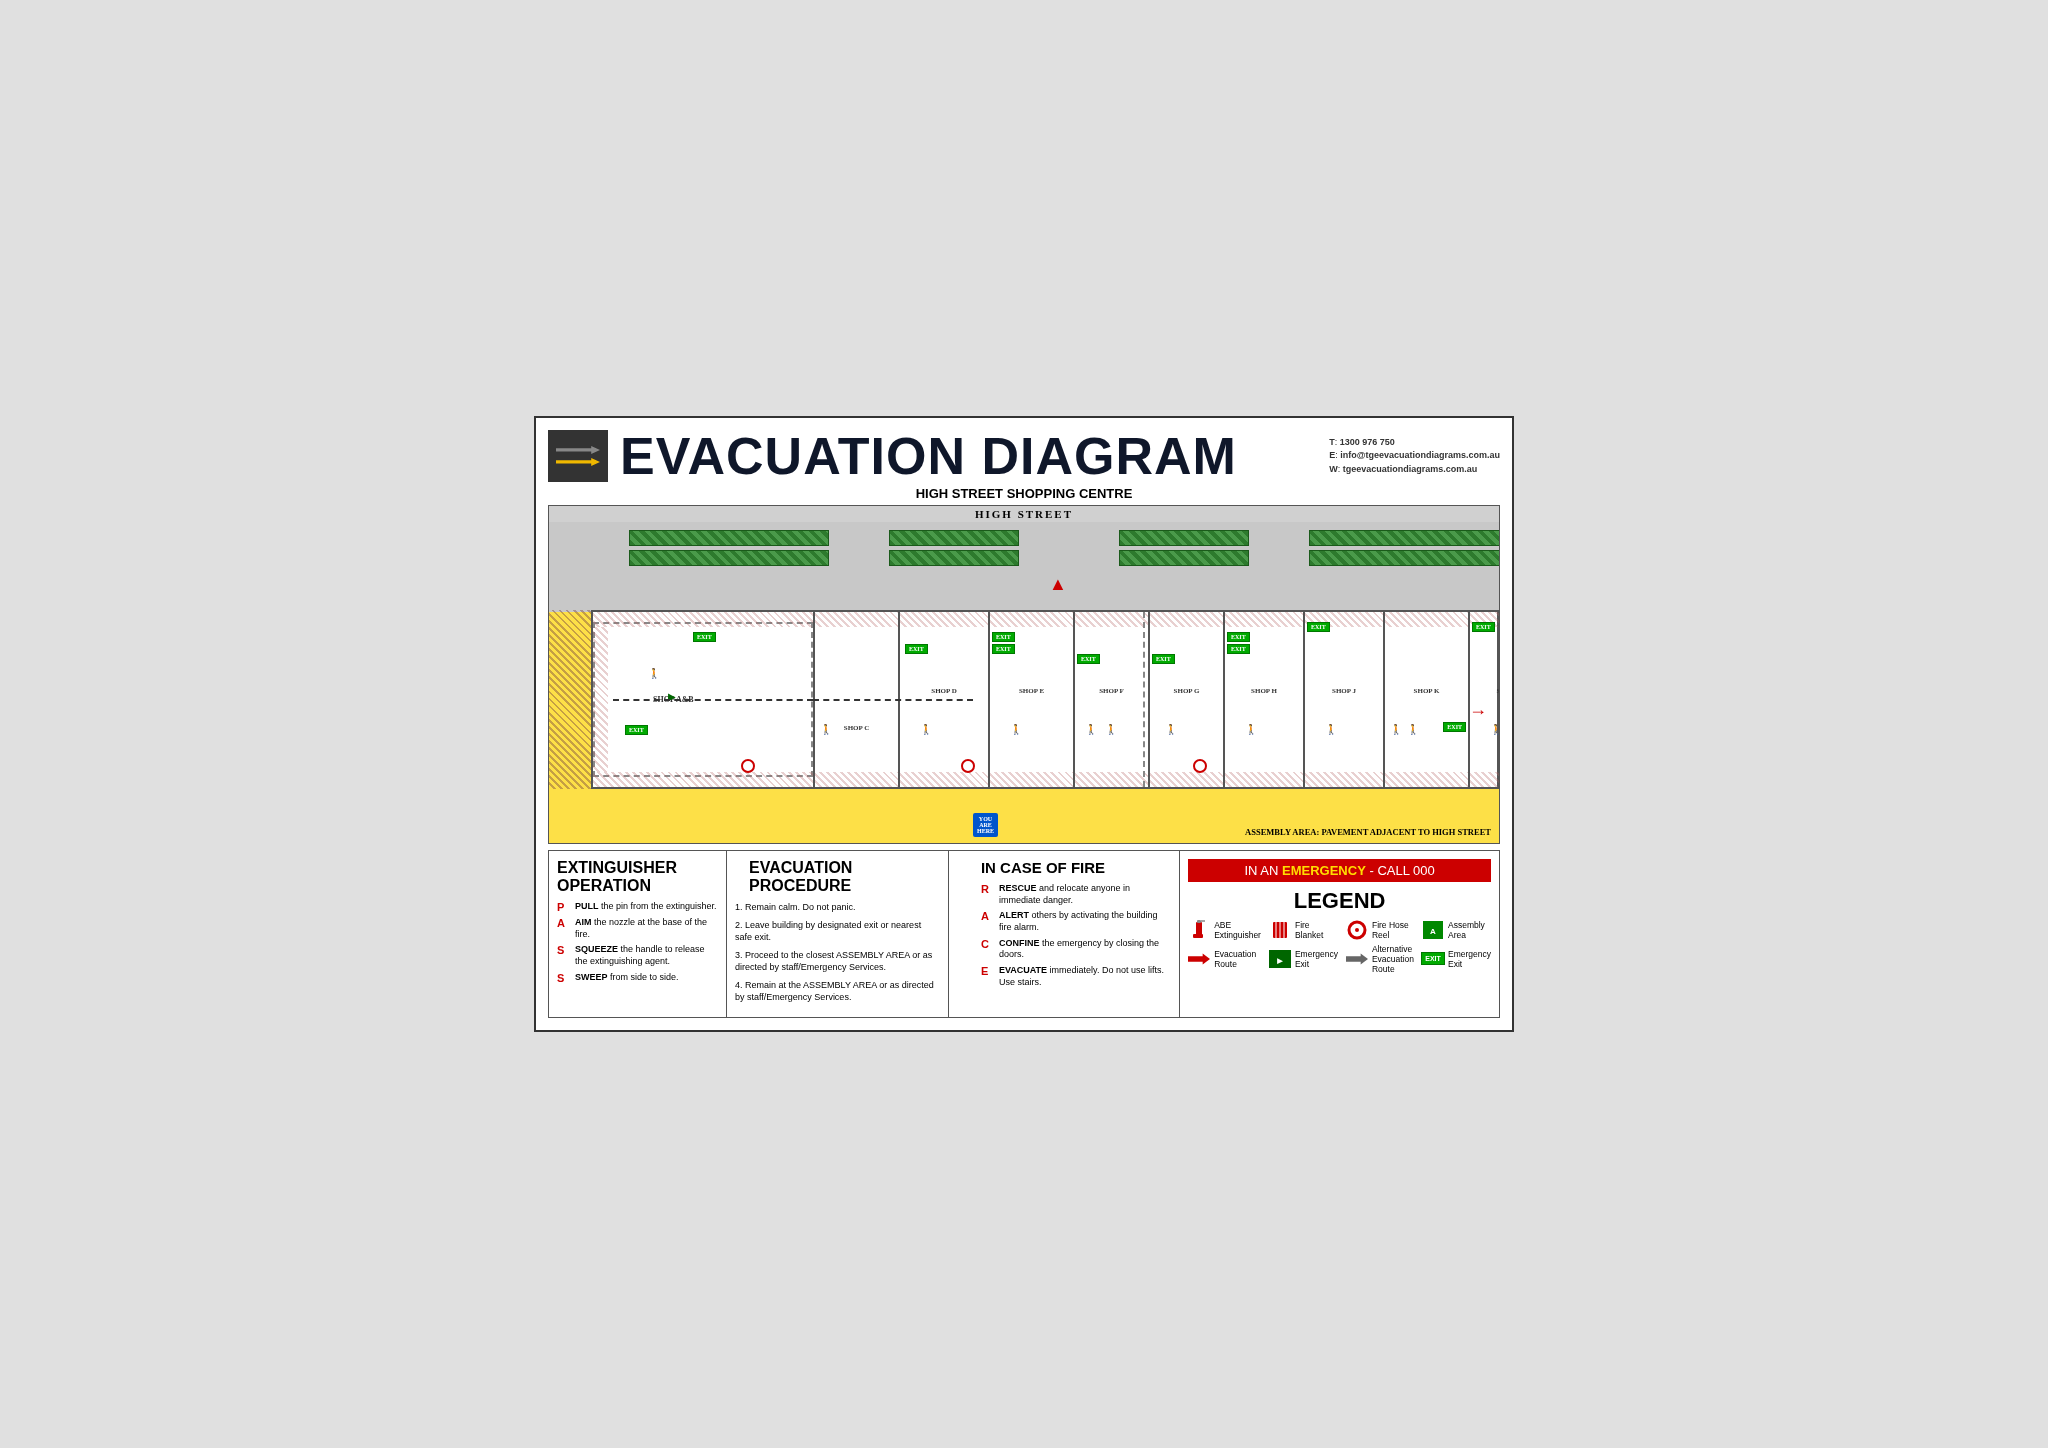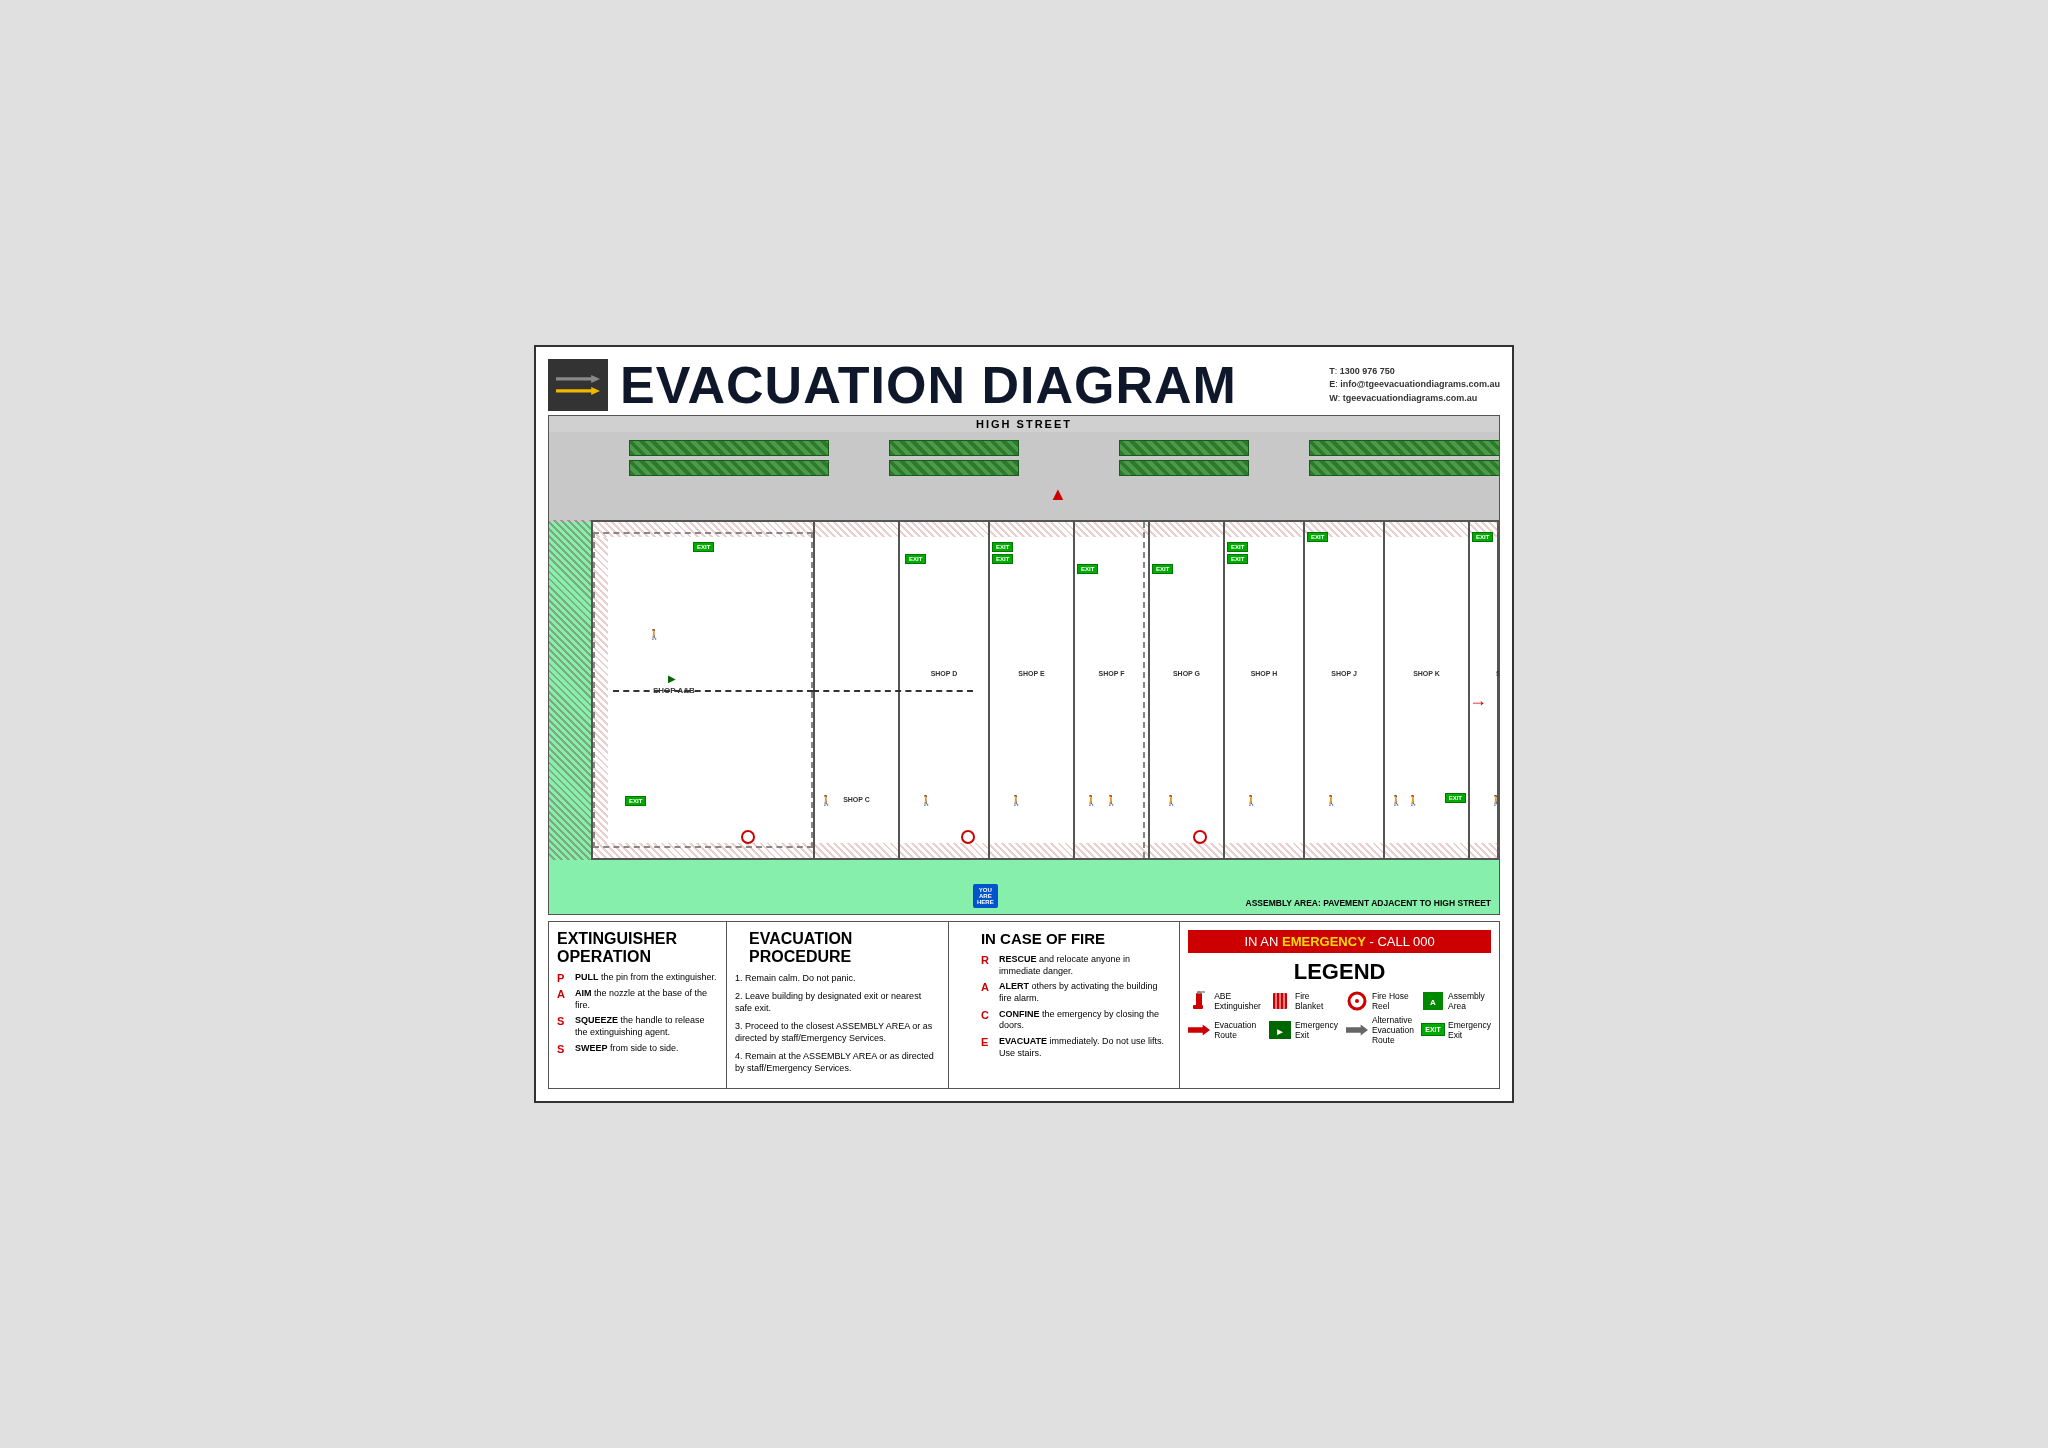--- a/index.html
+++ b/index.html
@@ -61,25 +61,26 @@
     .contact-info span { font-weight: bold; }
     .center-title {
       text-align: center;
       font-weight: bold;
       font-size: 13px;
       margin-bottom: 4px;
     }
     
     .floorplan-container {
       border: 1.5px solid #555;
-      background: #86efac;
+      background: #fde047;
       position: relative;
-      height: 500px;
+      height: 339px;
       overflow: hidden;
       margin-bottom: 6px;
+      font-family: Liberation Serif, serif;
     }
     .street-label {
       text-align: center;
       font-weight: bold;
       font-size: 11px;
       background: #d0d0d0;
       padding: 2px;
       letter-spacing: 2px;
     }
     .floorplan-inner {
@@ -237,20 +238,21 @@
     </div>
     <div class="title-text">EVACUATION DIAGRAM</div>
     <div style="flex:1"></div>
     <div class="contact-info">
       <div><span>T</span>: <span>1300 976 750</span></div>
       <div><span>E</span>: <span>info@tgeevacuationdiagrams.com.au</span></div>
       <div><span>W</span>: <span>tgeevacuationdiagrams.com.au</span></div>
     </div>
   </div>
 
+  <div class="center-title">HIGH STREET SHOPPING CENTRE</div>
 
   <div class="floorplan-container">
 
     <div class="street-label">HIGH STREET</div>
 
     <div class="floorplan-inner">
 
       <div class="road-area"></div>
 
       <div class="bush-strip" style="top:8px;left:80px;width:200px;"></div>

